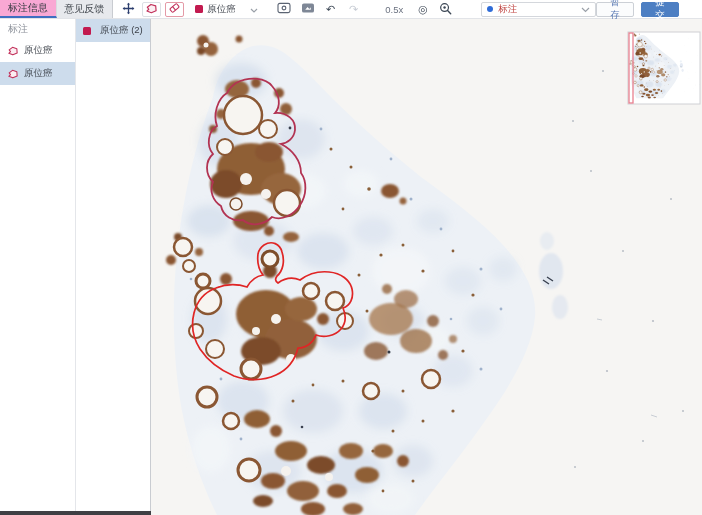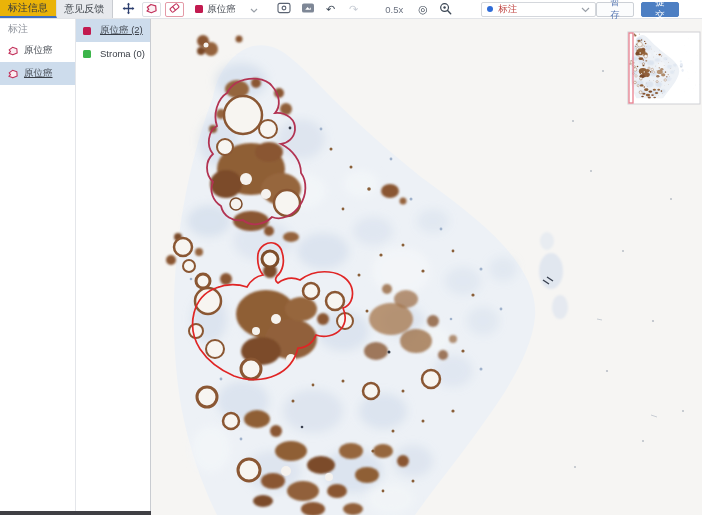--- a/index.html
+++ b/index.html
@@ -11,21 +11,21 @@
   }
 
   
   .topbar { position:absolute; top:0; left:0; width:702px; height:19px;
     background:#fff; border-bottom:1px solid #e2e4e8; display:flex; }
   .side-tabs { width:151px; height:100%; display:flex; background:#e7e9ed;
     border-right:1px solid #c9ccd1; }
   .tab { flex:1; display:flex; align-items:center; justify-content:center;
     font-size:10px; color:#43484f; border-right:1px solid #d8dbdf; cursor:pointer; }
   .tab:last-child { border-right:none; }
-  .tab.active { background:#eab308; border-bottom:2px solid #3f6fc1; color:#33383f; }
+  .tab.active { background:#f9a8d4; border-bottom:2px solid #3f6fc1; color:#33383f; }
 
   .toolbar { flex:1; display:flex; align-items:center; padding:0 6px; }
   .tbtn { width:20px; height:15px; display:flex; align-items:center; justify-content:center;
     border:1px solid transparent; border-radius:2px; background:transparent; padding:0;
     margin-right:4px; cursor:pointer; font-size:11px; line-height:1; }
   .tbtn.boxed { border-color:#dcdfe4; background:#fff; }
   .tbtn.active { border-color:#e49aa7; background:#fff; }
   .glyph { font-size:11px; color:#3b4654; }
   .glyph.dim { color:#c7ccd4; }
 
@@ -51,21 +51,21 @@
   .btn.primary { background:#4d7fc3; border:1px solid #4d7fc3; color:#fff; margin:0 17px 0 7px; }
 
   
   .sidebar { position:absolute; top:19px; left:0; width:151px; height:496px;
     background:#fff; border-right:1px solid #c9ccd1; display:flex; }
   .col { width:75px; }
   .col + .col { border-left:1px solid #e4e6ea; }
   .col-header { height:20px; line-height:20px; padding-left:8px; font-size:10px; color:#8b9099; }
   .s-item { height:23px; display:flex; align-items:center; padding-left:7px;
     font-size:9.5px; color:#3a3f47; cursor:pointer; white-space:nowrap; }
-  .s-item.selected { background:#cddcec;text-decoration:underline; }
+  .s-item.selected { background:#cddcec; }
   .s-item .ico { margin-right:5px; flex:none; display:flex; }
 
   .sidebar-scrollbar { position:absolute; left:0; bottom:0; width:151px; height:4px; background:#3f3f44; }
 
   
   .canvas { position:absolute; top:19px; left:151px; width:551px; height:496px;
     background:#f6f5f3; overflow:hidden; }
   .canvas svg { display:block; }
 </style>
 </head>
@@ -203,26 +203,20 @@
 
   <div class="col">
 
     <div class="s-item selected">
       <span class="ico">
           <span class="color-sq sq-red"></span>
         </span>
       <span>原位癌 (2)</span>
     </div>
 
-    <div class="s-item">
-      <span class="ico">
-          <span class="color-sq sq-green"></span>
-        </span>
-      <span>Stroma (0)</span>
-    </div>
   </div>
 </aside>
 
 <div class="sidebar-scrollbar"></div>
 
 <main class="canvas">
   <svg width="551" height="496" viewBox="0 0 551 496">
     <defs>
       <filter id="soft" x="-30%" y="-30%" width="160%" height="160%">
           <feGaussianBlur stdDeviation="4"></feGaussianBlur>

